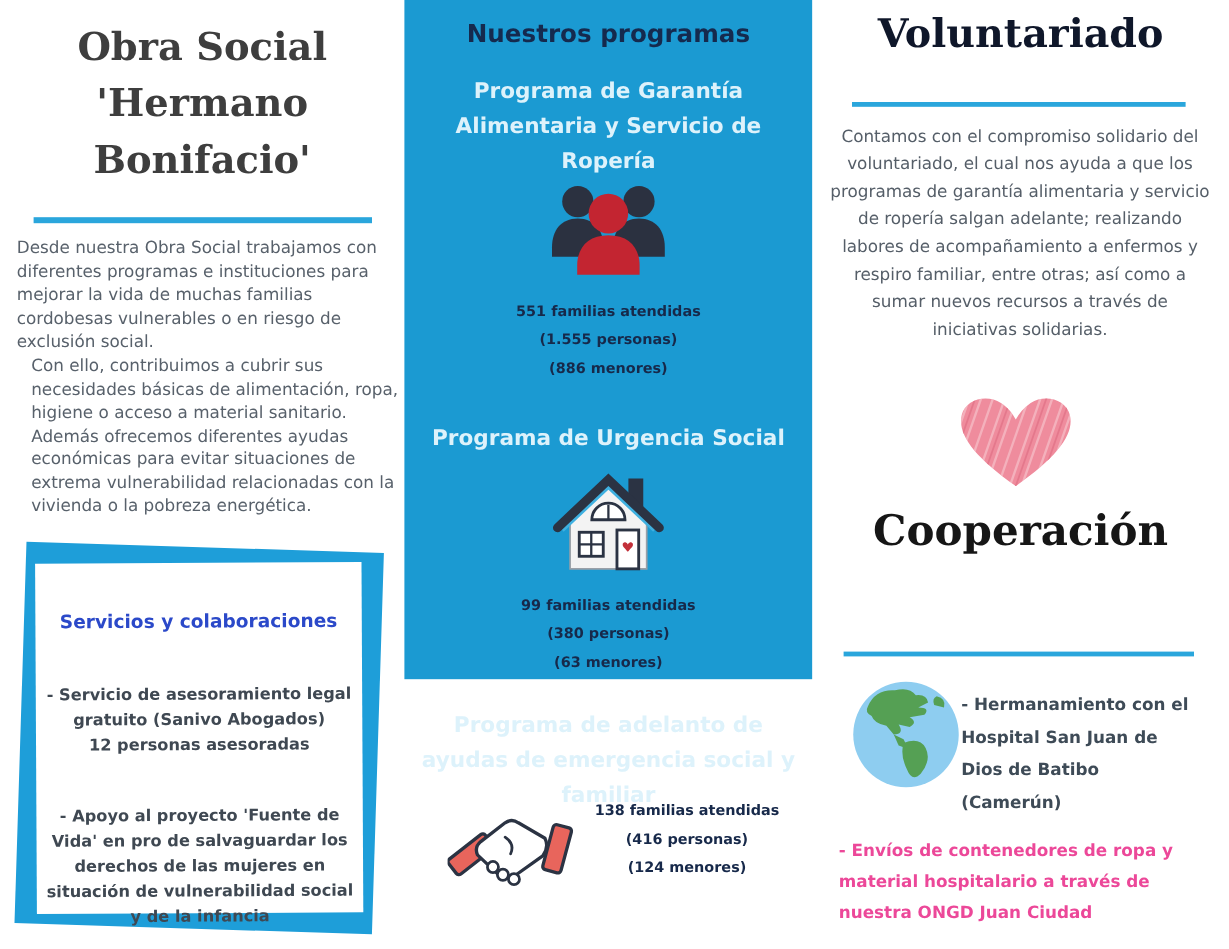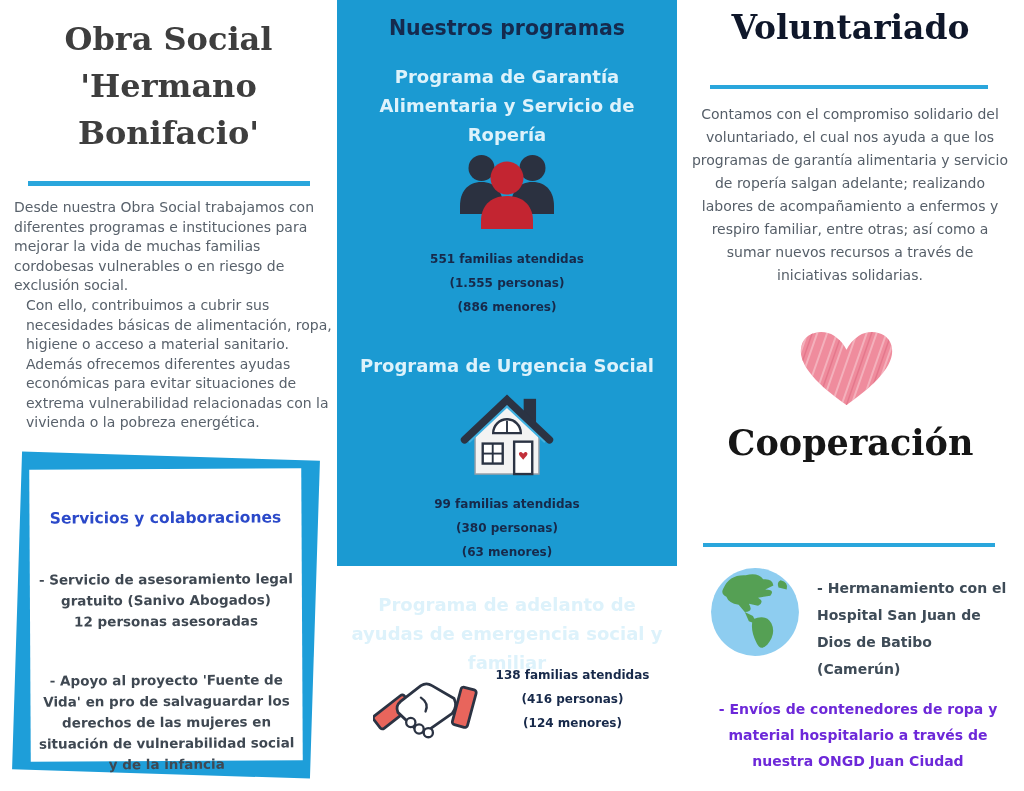--- a/index.html
+++ b/index.html
@@ -41,22 +41,22 @@
   .ic-hands{top:664px;left:36px;}
 
   
   .rt-title{position:absolute;top:8px;left:0;right:0;font-size:33px;color:#0f172a;}
   .rt-line1{position:absolute;top:85px;left:33px;width:278px;height:4px;background:#2aa6dc;}
   .rt-para{position:absolute;top:103px;left:14px;width:318px;text-align:center;font-size:14px;line-height:23px;color:#555e68;font-weight:500;}
   .ic-heart{top:318px;left:112px;}
   .rt-coop{position:absolute;top:419px;left:0;right:0;font-size:35px;line-height:48px;color:#161616;}
   .rt-line2{position:absolute;top:543px;left:26px;width:292px;height:4px;background:#2aa6dc;}
   .ic-globe{top:566px;left:32px;}
-  .rt-item1{position:absolute;top:575px;left:140px;width:198px;font-size:14px;line-height:27px;font-weight:700;color:#3e4b57;text-align:left;}
-  .rt-item2{position:absolute;top:696px;left:22px;width:318px;font-size:14px;line-height:26px;font-weight:700;color:#6d28d9;text-align:center;}
+  .rt-item1{position:absolute;top:575px;left:124px;width:198px;font-size:14px;line-height:27px;font-weight:700;color:#3e4b57;text-align:left;}
+  .rt-item2{position:absolute;top:696px;left:22px;width:318px;font-size:14px;line-height:26px;font-weight:700;color:#ec4899;text-align:left;}
 </style>
 </head>
 <body>
 
 <div class="col col-left">
   <div class="lt-title serif-title">
     <div>Obra Social</div>
     <div>'Hermano</div>
     <div>Bonifacio'</div>
   </div>

